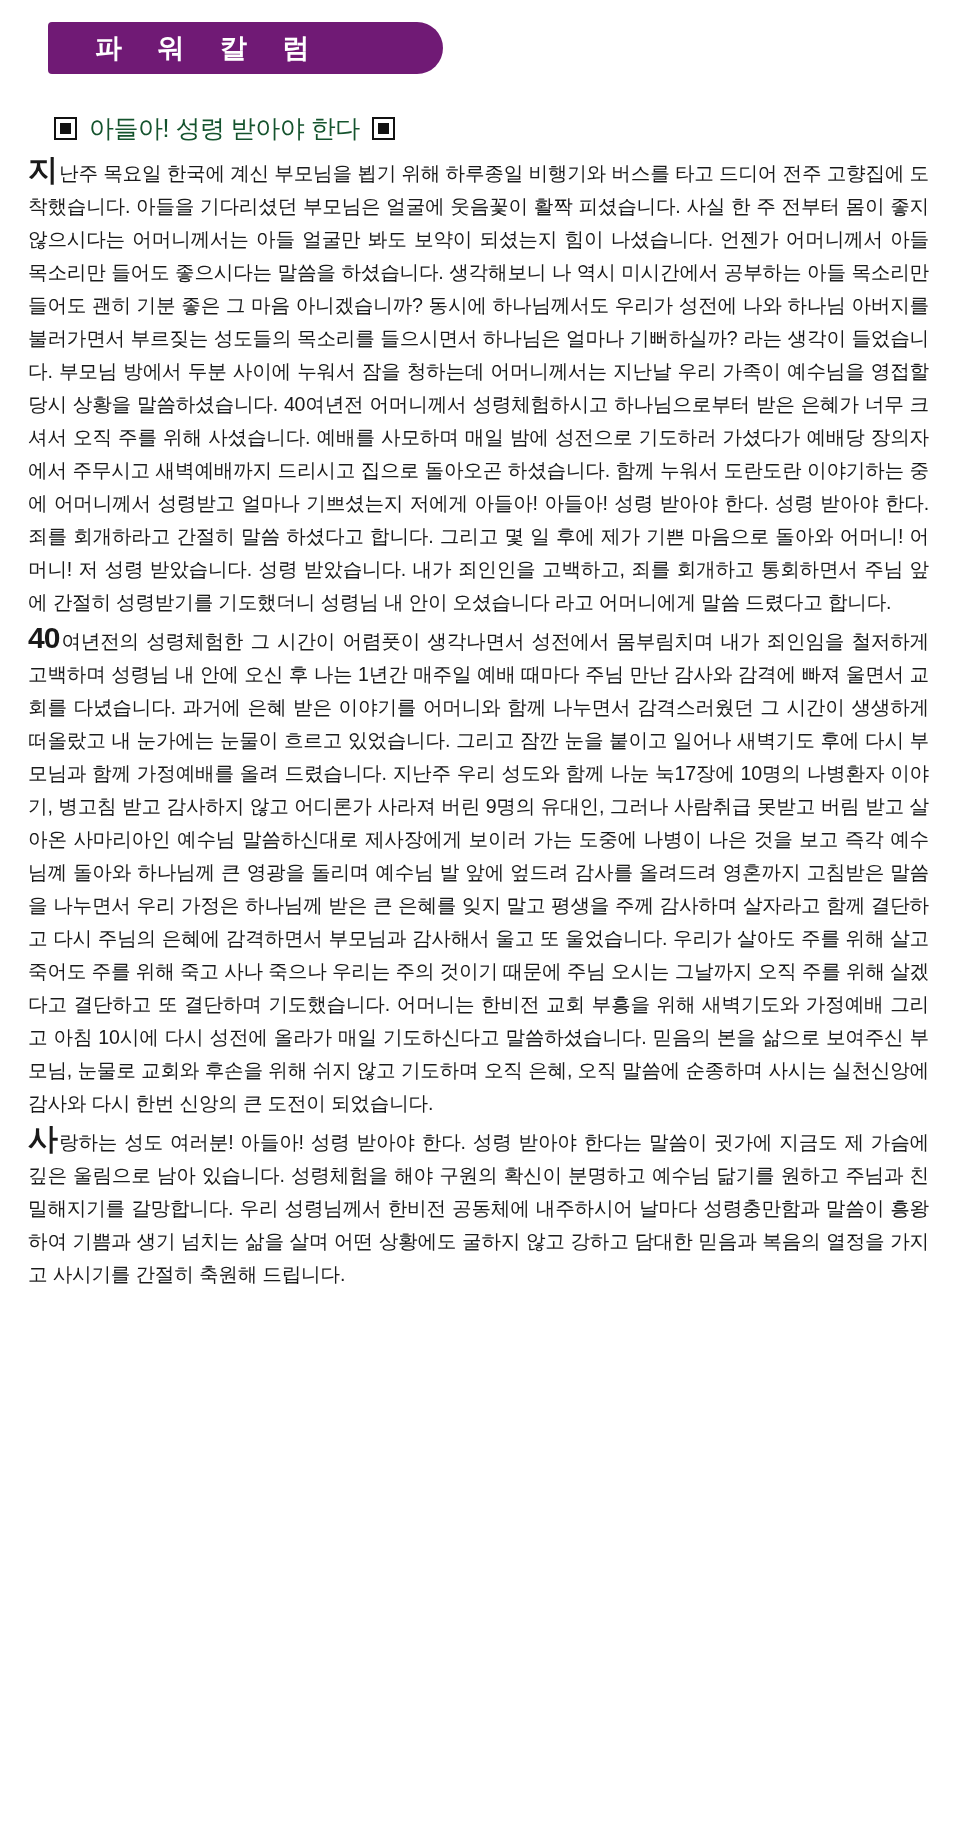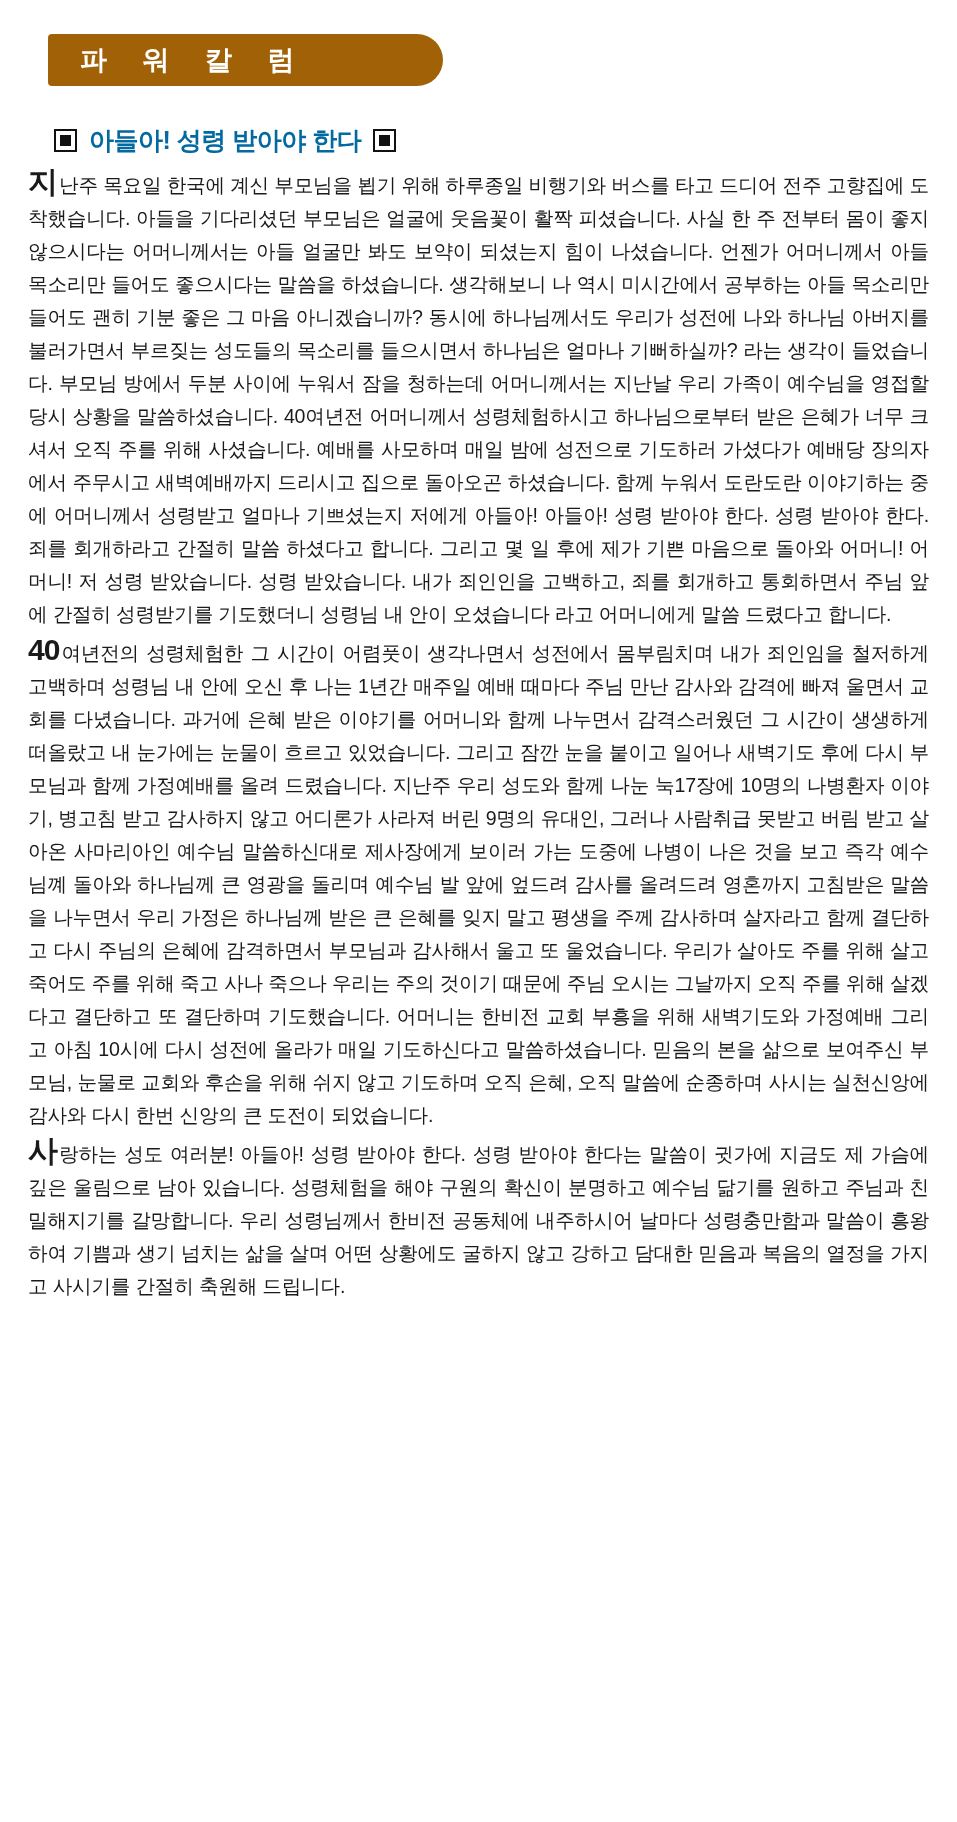--- a/index.html
+++ b/index.html
@@ -16,33 +16,33 @@
   .page {
     width: 957px;
     min-height: 1822px;
     box-sizing: border-box;
     padding: 18px 28px 20px 28px;
     position: relative;
   }
 
   
   .masthead {
-    margin-top: 16px;
+    margin-top: 4px;
     margin-left: 20px;
     width: 395px;
     height: 52px;
-    background: #a16207;
+    background: #701a75;
     border-top-right-radius: 26px;
     border-bottom-right-radius: 26px;
     border-top-left-radius: 4px;
     border-bottom-left-radius: 4px;
     display: flex;
     align-items: center;
     box-sizing: border-box;
-    padding-left: 32px;
+    padding-left: 47px;
   }
   .masthead-title {
     color: #ffffff;
     font-size: 27px;
     font-weight: bold;
     letter-spacing: 14px;
     white-space: nowrap;
   }
 
   
@@ -63,23 +63,23 @@
     background: #fff;
     flex: 0 0 auto;
   }
   .sq-icon::after {
     content: "";
     position: absolute;
     left: 4px; top: 4px; right: 4px; bottom: 4px;
     background: #111;
   }
   .headline-text {
-    color: #0369a1;
+    color: #14532d;
     font-size: 25px;
-    font-weight: bold;
+    font-weight: normal;
     letter-spacing: -0.5px;
     white-space: nowrap;
   }
 
   
   .article {
     margin-top: 10px;
   }
   .para {
     font-size: 19.6px;

